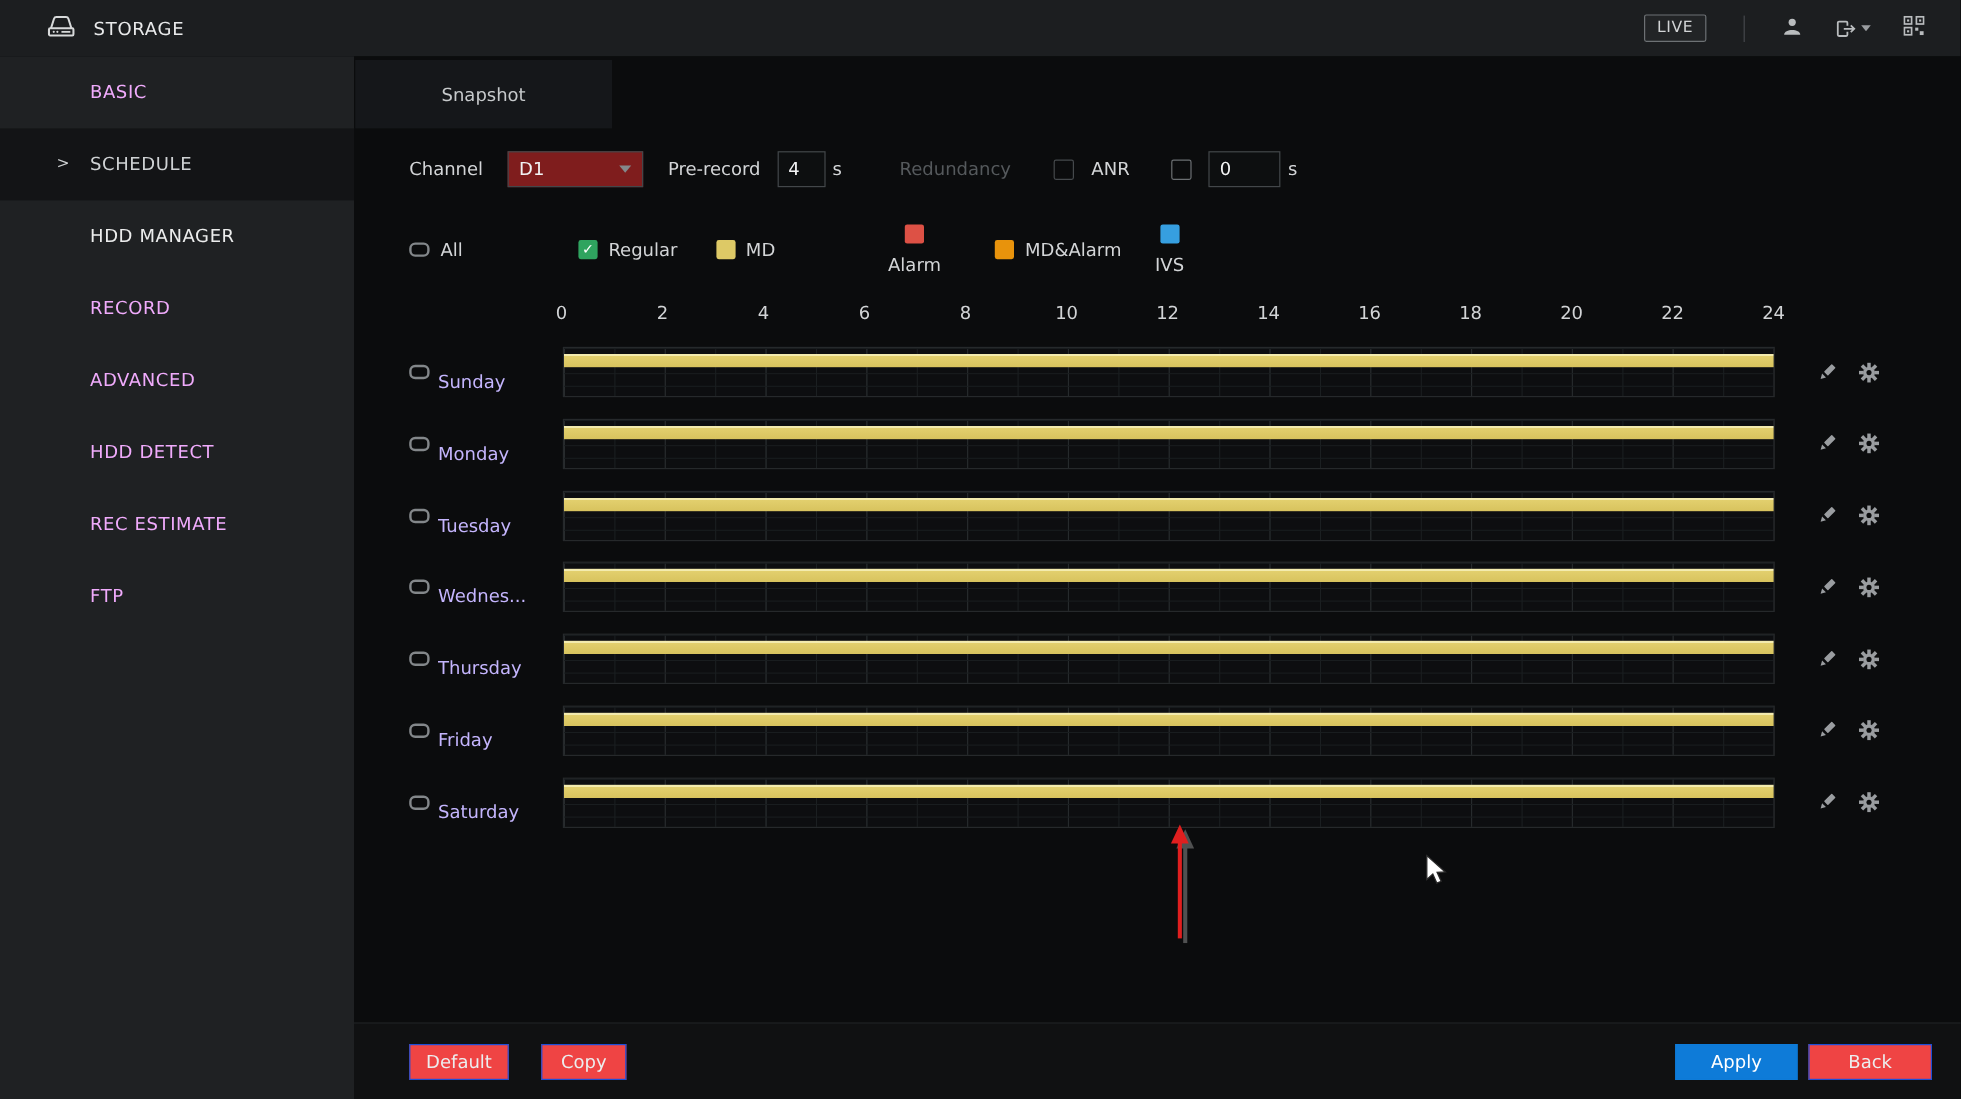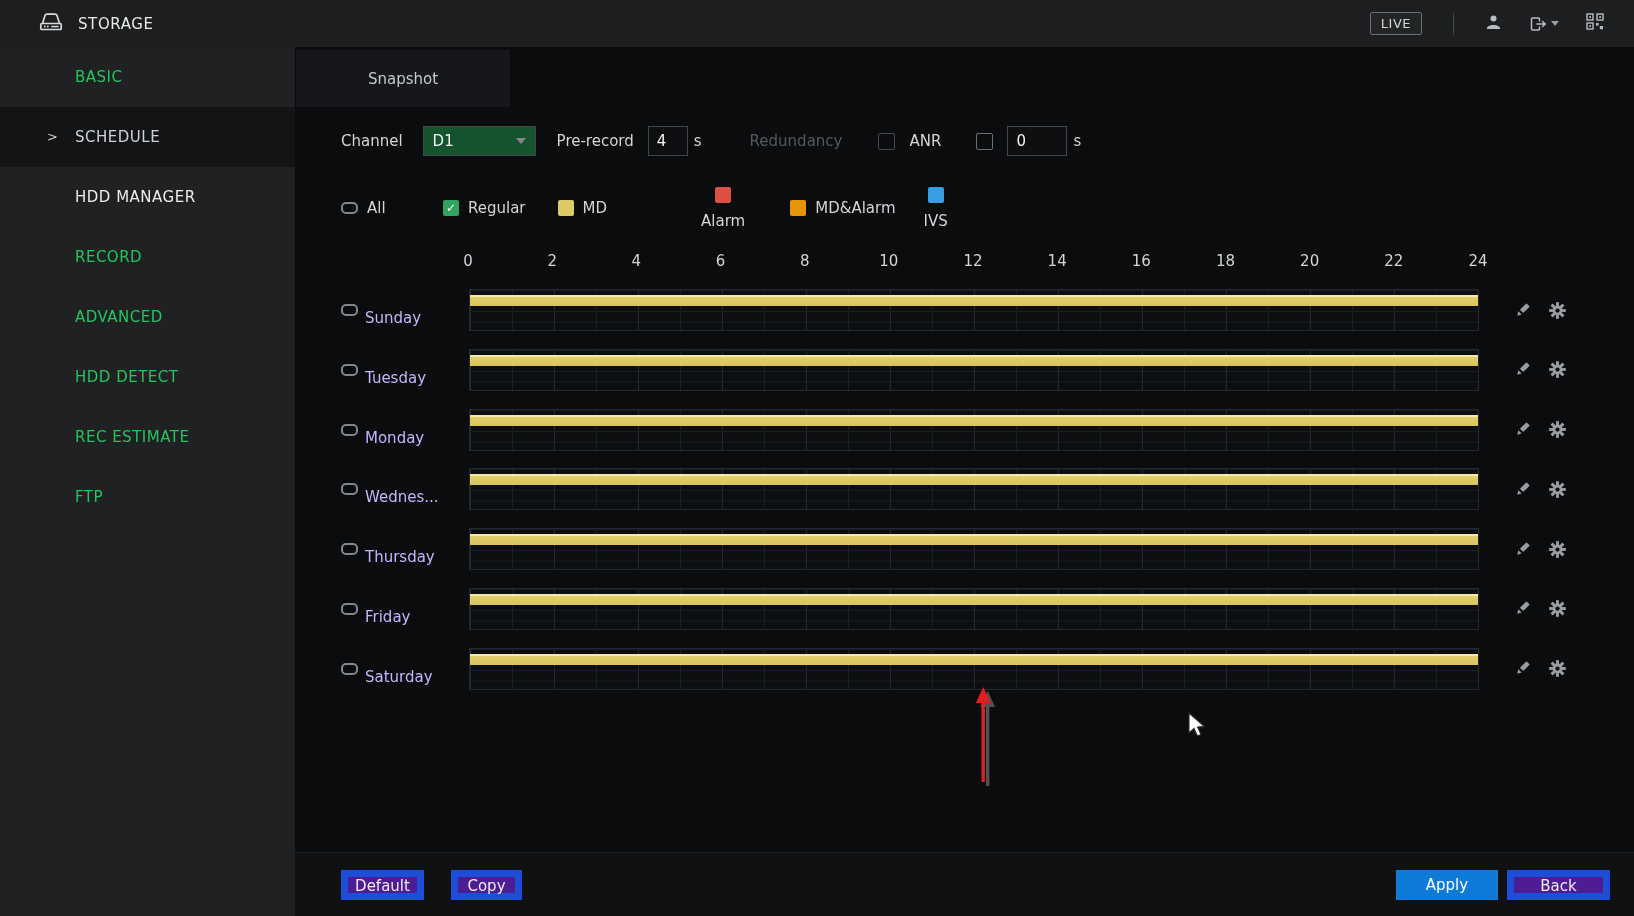--- a/index.html
+++ b/index.html
@@ -17,54 +17,54 @@
   .live-badge{border:1px solid #6d7174;border-radius:2px;color:#d2d4d6;font-size:13px;
     padding:3px 10px;letter-spacing:.5px;background:#222426;}
   .vdivider{width:1px;height:22px;background:#45484b;margin:0 4px;}
   .caret-down{width:0;height:0;border-left:4px solid transparent;border-right:4px solid transparent;
     border-top:5px solid #9a9da0;display:inline-block;margin-left:4px;}
 
   
   .main{position:absolute;top:47px;left:0;right:0;bottom:0;display:flex;}
   .sidebar{width:295px;background:#1f2123;flex:none;}
   .side-item{height:60px;display:flex;align-items:center;position:relative;
-    padding-left:75px;color:#22c55e;letter-spacing:.5px;cursor:default;box-sizing:border-box;}
+    padding-left:75px;color:#f0abfc;letter-spacing:.5px;cursor:default;box-sizing:border-box;}
   .side-item.selected{background:#131416;color:#cfd2d4;}
   .side-item.bright{color:#eceded;}
   .side-item .arrow{position:absolute;left:47px;top:50%;transform:translateY(-54%);
     font-size:13px;color:#cfd2d4;}
   .content{flex:1;position:relative;background:#0b0c0d;}
 
   
   .tabs{display:flex;margin-top:3px;height:57px;}
   .tab{width:214px;display:flex;align-items:center;justify-content:center;cursor:pointer;}
   .tab.active{background:#0e7bd8;color:#fff;}
   .tab.inactive{background:#15171a;color:#c6c9cb;border-left:1px solid #0b0c0d;}
 
   
   .controls{display:flex;align-items:center;height:32px;margin:18px 0 0 46px;}
   .lbl{color:#d3d5d7;}
   .lbl.disabled{color:#55595c;}
-  .select{width:113px;height:30px;margin-left:20px;border:1px solid #43474a;background:#14532d;
+  .select{width:113px;height:30px;margin-left:20px;border:1px solid #43474a;background:#7f1d1d;
     display:flex;align-items:center;justify-content:space-between;padding:0 9px;box-sizing:border-box;}
   .select .sel-val{color:#f2f3f4;font-weight:500;}
   .sel-caret{width:0;height:0;border-left:5px solid transparent;border-right:5px solid transparent;
     border-top:6px solid #84888b;}
   .tinput{height:30px;border:1px solid #43474a;background:#0d0f10;color:#f2f3f4;
     padding:0 8px;box-sizing:border-box;font:inherit;}
   .tinput.w40{width:40px;}
   .tinput.w60{width:60px;}
   .unit{margin-left:6px;color:#d3d5d7;}
   .sq-cb{width:15px;height:15px;border:1px solid #6b6f72;border-radius:2px;background:transparent;display:inline-block;}
   .sq-cb.disabled{border-color:#45494c;}
 
   
   .legend{display:flex;align-items:center;height:22px;margin:40px 0 0 46px;}
   .pill-cb{width:17px;height:12px;border:2px solid #83878a;border-radius:5px;display:inline-block;box-sizing:border-box;}
-  .legend .all-group{display:flex;align-items:center;gap:9px;width:102px;}
+  .legend .all-group{display:flex;align-items:center;gap:9px;width:141px;}
   .legend-items{display:flex;align-items:center;}
   .legend-item{display:flex;align-items:center;gap:9px;}
   .chip{width:16px;height:16px;border-radius:2px;display:flex;align-items:center;justify-content:center;
     font-size:12px;color:#fff;line-height:1;}
   .legend-item:nth-child(2){margin-left:32px;}
   .legend-item:nth-child(3){margin-left:94px;flex-direction:column;}
   .legend-item:nth-child(4){margin-left:45px;}
   .legend-item:nth-child(5){margin-left:28px;flex-direction:column;}
 
   
@@ -85,21 +85,21 @@
     background-size:100% 10.5px,8.3333% 100%,4.16667% 100%;}
   .sched-bar{position:absolute;top:5px;height:11px;
     background:linear-gradient(#f3ebae 0 2px,#e2cf6d 2px,#d8c35e);}
   .row-icon{margin-left:35px;display:flex;align-items:center;cursor:pointer;}
   .row-icon + .row-icon{margin-left:18px;}
 
   
   .footer{position:absolute;left:0;right:0;bottom:0;height:64px;background:#101112;
     border-top:1px solid #1f2224;display:flex;align-items:center;justify-content:space-between;
     box-sizing:border-box;padding:0 24px 0 46px;}
-  .btn{height:30px;background:#4c1d95;border:7px solid #1d4ed8;color:#eceeef;
+  .btn{height:30px;background:#ef4444;border:1px solid #1d4ed8;color:#eceeef;
     font:inherit;cursor:pointer;padding:0 4px;box-sizing:border-box;}
   .btn.w83{width:83px;}.btn.w71{width:71px;}.btn.w102{width:102px;}.btn.w103{width:103px;}
   .btn.primary{background:#0e7bd8;border:1px solid #0e7bd8;color:#fff;}
   .footer-left{display:flex;gap:27px;}
   .footer-right{display:flex;gap:9px;}
 
   
   .red-arrow{position:absolute;left:969px;top:686px;pointer-events:none;}
   .cursor{position:absolute;left:1185px;top:711px;pointer-events:none;}
 </style>
@@ -288,52 +288,52 @@
           <rect x="-1.7" y="-9.8" width="3.4" height="4.6" transform="rotate(225)"></rect>
           <rect x="-1.7" y="-9.8" width="3.4" height="4.6" transform="rotate(270)"></rect>
           <rect x="-1.7" y="-9.8" width="3.4" height="4.6" transform="rotate(315)"></rect>
         </g>
         <circle r="2.5" fill="#0b0c0d"></circle>
       </svg>
     </span>
   </div>
           <div class="day-row">
     <span class="pill-cb"></span>
+    <span class="day-label">Monday</span>
+    <div class="track">
+      <div class="sched-bar" style="left: 0%; width: 100%;"></div>
+    </div>
+    <span class="row-icon">
+      <svg width="17" height="17" viewBox="0 0 17 17">
+        <g transform="rotate(45 8.5 8.5)" fill="#9a9da0">
+          <rect x="6.2" y="0.6" width="4.6" height="9.2" rx="0.6"></rect>
+          <path d="M6.2 12 h4.6 l-2.3 4 Z"></path>
+        </g>
+      </svg>
+    </span>
+    <span class="row-icon">
+      <svg width="17" height="17" viewBox="-10 -10 20 20">
+        <g fill="#9a9da0">
+          <circle r="5.8"></circle>
+          <rect x="-1.7" y="-9.8" width="3.4" height="4.6" transform="rotate(0)"></rect>
+          <rect x="-1.7" y="-9.8" width="3.4" height="4.6" transform="rotate(45)"></rect>
+          <rect x="-1.7" y="-9.8" width="3.4" height="4.6" transform="rotate(90)"></rect>
+          <rect x="-1.7" y="-9.8" width="3.4" height="4.6" transform="rotate(135)"></rect>
+          <rect x="-1.7" y="-9.8" width="3.4" height="4.6" transform="rotate(180)"></rect>
+          <rect x="-1.7" y="-9.8" width="3.4" height="4.6" transform="rotate(225)"></rect>
+          <rect x="-1.7" y="-9.8" width="3.4" height="4.6" transform="rotate(270)"></rect>
+          <rect x="-1.7" y="-9.8" width="3.4" height="4.6" transform="rotate(315)"></rect>
+        </g>
+        <circle r="2.5" fill="#0b0c0d"></circle>
+      </svg>
+    </span>
+  </div>
+          <div class="day-row">
+    <span class="pill-cb"></span>
     <span class="day-label">Tuesday</span>
-    <div class="track">
-      <div class="sched-bar" style="left: 0%; width: 100%;"></div>
-    </div>
-    <span class="row-icon">
-      <svg width="17" height="17" viewBox="0 0 17 17">
-        <g transform="rotate(45 8.5 8.5)" fill="#9a9da0">
-          <rect x="6.2" y="0.6" width="4.6" height="9.2" rx="0.6"></rect>
-          <path d="M6.2 12 h4.6 l-2.3 4 Z"></path>
-        </g>
-      </svg>
-    </span>
-    <span class="row-icon">
-      <svg width="17" height="17" viewBox="-10 -10 20 20">
-        <g fill="#9a9da0">
-          <circle r="5.8"></circle>
-          <rect x="-1.7" y="-9.8" width="3.4" height="4.6" transform="rotate(0)"></rect>
-          <rect x="-1.7" y="-9.8" width="3.4" height="4.6" transform="rotate(45)"></rect>
-          <rect x="-1.7" y="-9.8" width="3.4" height="4.6" transform="rotate(90)"></rect>
-          <rect x="-1.7" y="-9.8" width="3.4" height="4.6" transform="rotate(135)"></rect>
-          <rect x="-1.7" y="-9.8" width="3.4" height="4.6" transform="rotate(180)"></rect>
-          <rect x="-1.7" y="-9.8" width="3.4" height="4.6" transform="rotate(225)"></rect>
-          <rect x="-1.7" y="-9.8" width="3.4" height="4.6" transform="rotate(270)"></rect>
-          <rect x="-1.7" y="-9.8" width="3.4" height="4.6" transform="rotate(315)"></rect>
-        </g>
-        <circle r="2.5" fill="#0b0c0d"></circle>
-      </svg>
-    </span>
-  </div>
-          <div class="day-row">
-    <span class="pill-cb"></span>
-    <span class="day-label">Monday</span>
     <div class="track">
       <div class="sched-bar" style="left: 0%; width: 100%;"></div>
     </div>
     <span class="row-icon">
       <svg width="17" height="17" viewBox="0 0 17 17">
         <g transform="rotate(45 8.5 8.5)" fill="#9a9da0">
           <rect x="6.2" y="0.6" width="4.6" height="9.2" rx="0.6"></rect>
           <path d="M6.2 12 h4.6 l-2.3 4 Z"></path>
         </g>
       </svg>

